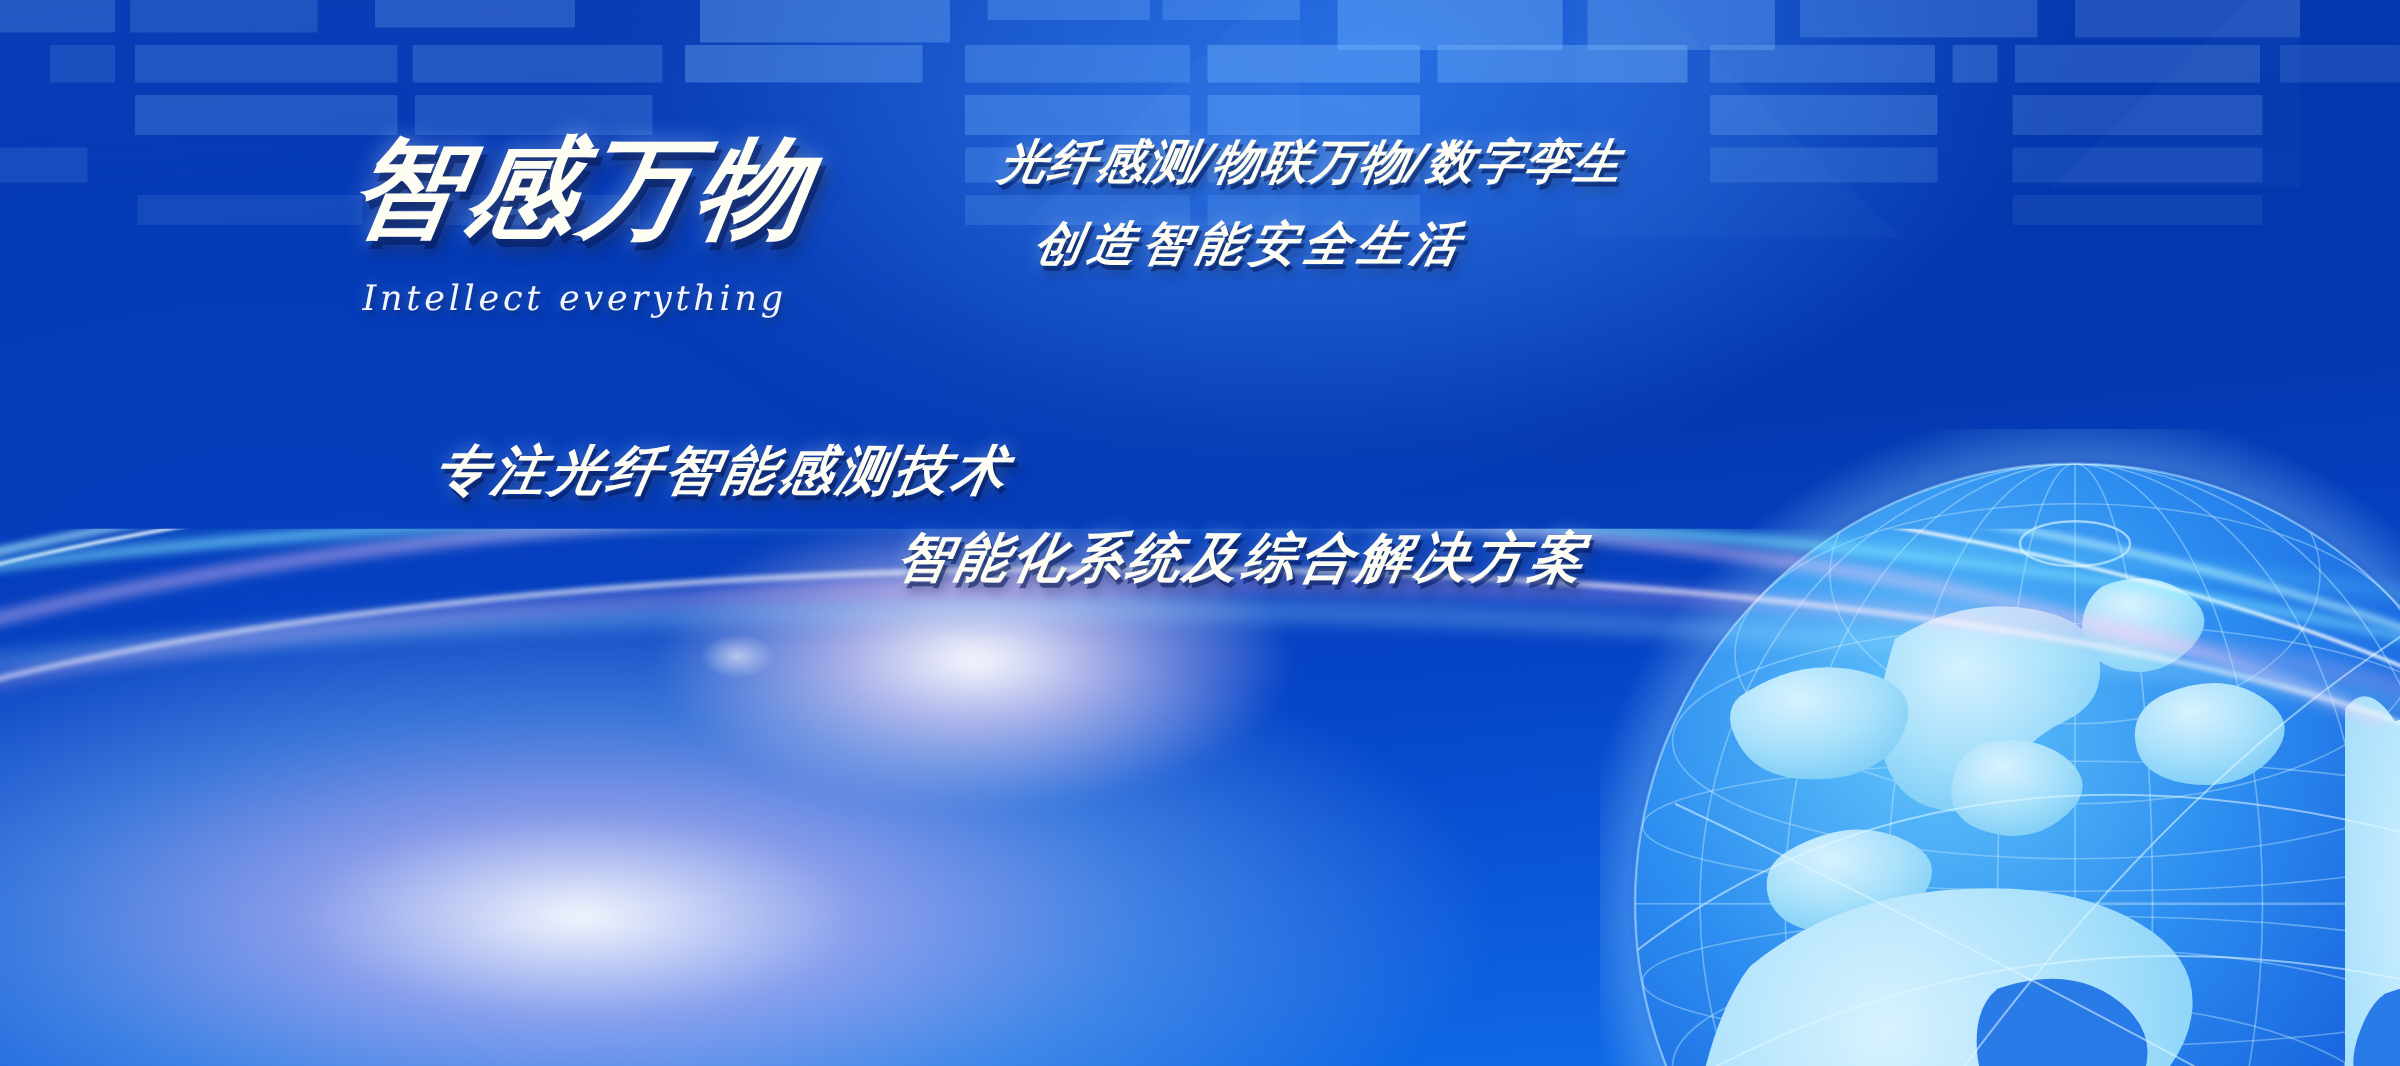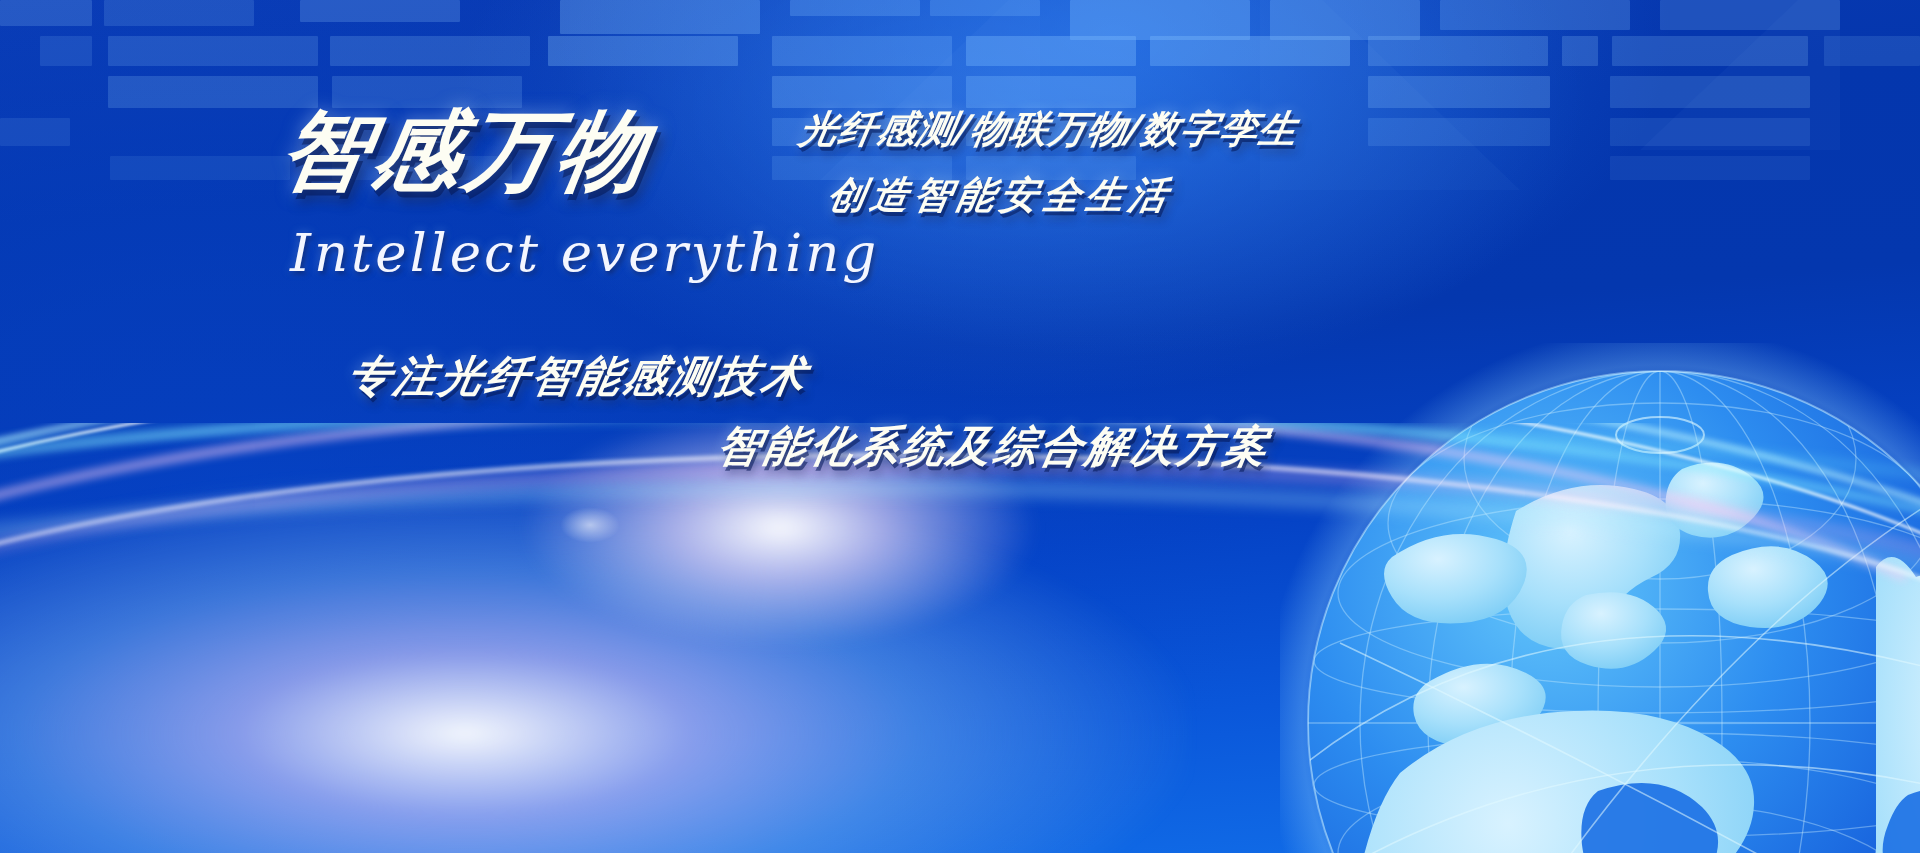--- a/index.html
+++ b/index.html
@@ -75,21 +75,21 @@
     font-size:88px; letter-spacing:4px;
     transform:skewX(-9deg);
     text-shadow:
        4px 6px 0 rgba(2,20,80,.5),
        7px 10px 12px rgba(1,12,55,.5),
        0 0 18px rgba(200,230,255,.5);
   }
   #subtitle-en{
     position:absolute; left:290px; top:222px;
     font-family:"DejaVu Serif","Liberation Serif",serif;
-    font-style:italic; font-size:53px; letter-spacing:3px;
+    font-style:italic; font-size:28px; letter-spacing:3px;
     color:#f4f6ff; white-space:nowrap;
     text-shadow:2px 3px 5px rgba(2,18,78,.6), 0 0 10px rgba(170,215,255,.35);
   }
 
   #slogan-1{
     position:absolute; left:800px; top:104px;
     font-size:38px; letter-spacing:1px;
     transform:skewX(-10deg);
   }
   #slogan-2{

